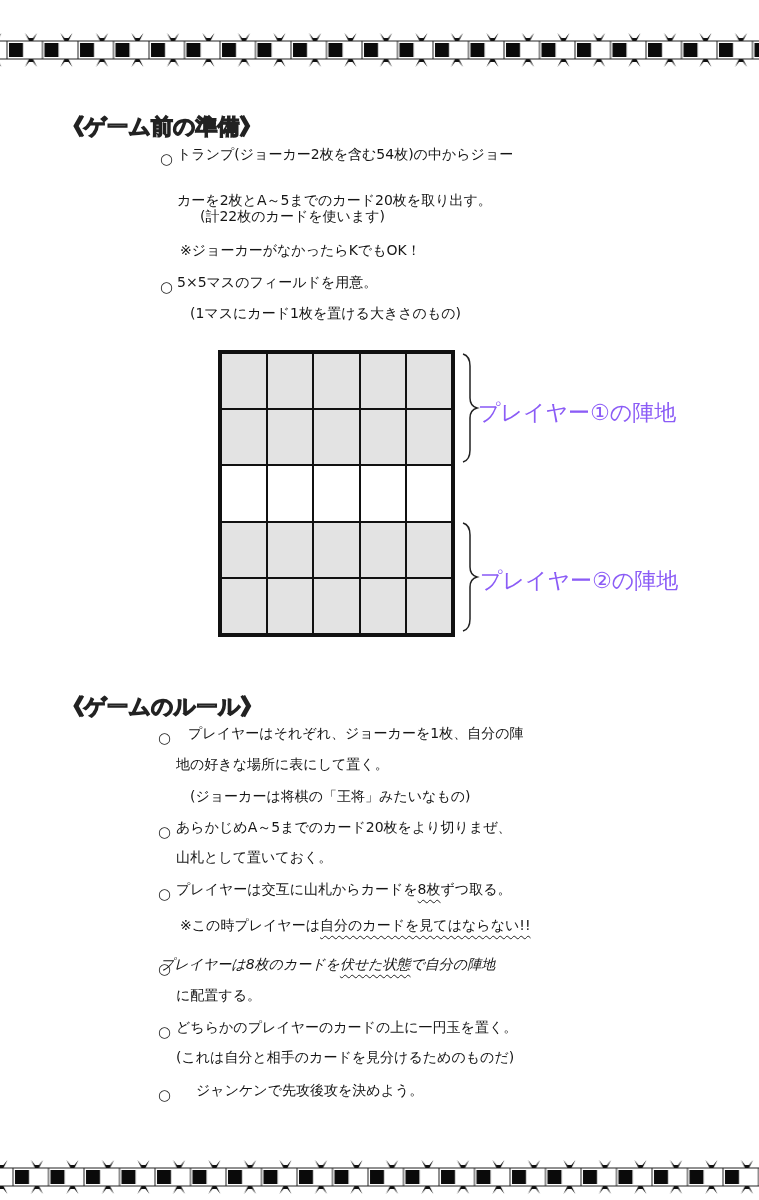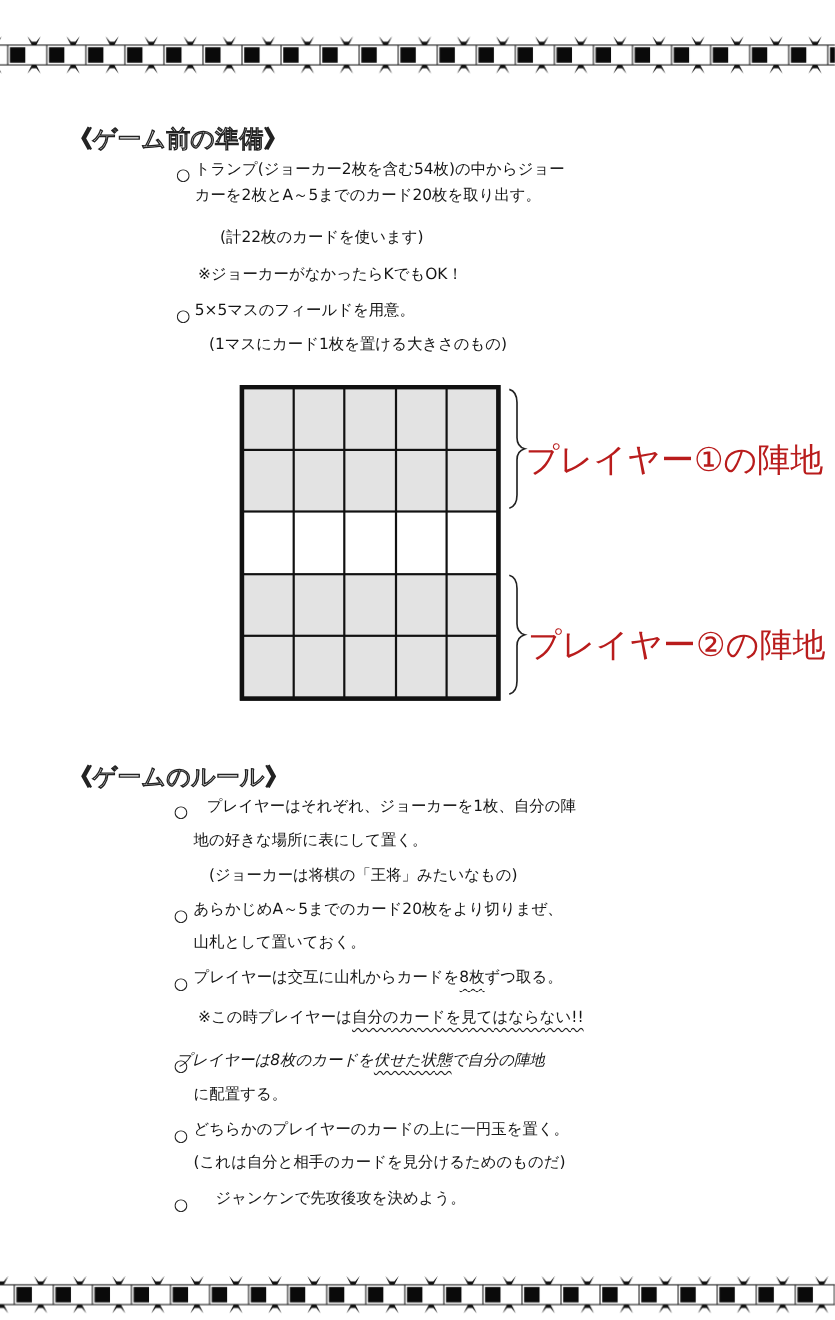--- a/index.html
+++ b/index.html
@@ -7,42 +7,42 @@
     width: 759px; height: 1200px; position: relative; overflow: hidden;
     font-family: "DejaVu Sans", sans-serif; color: #111;
   }
   .border-band {
     position: absolute; left: 0; width: 759px; height: 34px;
     background-repeat: repeat-x;
   }
   .border-band svg { display: block; }
   .heading {
     position: absolute; font-size: 22px; letter-spacing: 0px;
-    color: #fff; -webkit-text-stroke: 1.2px #222; font-weight: normal;
+    color: #fff; -webkit-text-stroke: 1.2px #222; font-weight: bold;
     white-space: nowrap;
   }
   .line {
     position: absolute; font-size: 14px; white-space: nowrap; line-height: 1;
     color: #151515;
   }
   .bullet { position: absolute; font-size: 15px; color: #222; }
   .wavy {
     text-decoration: underline wavy #222; text-decoration-thickness: 1px;
     text-underline-offset: 5px;
   }
   .grid {
     position: absolute; left: 218px; top: 350px; width: 237px; height: 287px;
     border: 4px solid #111; box-sizing: border-box;
     display: grid; grid-template-columns: repeat(5, 1fr); grid-template-rows: repeat(5, 1fr);
     background: #111; gap: 2px;
   }
   .cell { background: #e3e3e3; }
   .cell.empty { background: #ffffff; }
   .brace { position: absolute; }
-  .zone-label { position: absolute; font-size: 30px; white-space: nowrap; color: #b91c1c; }
+  .zone-label { position: absolute; font-size: 22px; white-space: nowrap; color: #8b5cf6; }
 </style>
 </head>
 <body>
 
 <div class="border-band" style="top:33px;">
   <svg width="759" height="34">
     <defs>
       <pattern id="chain" x="7" y="0" width="35.5" height="34" patternUnits="userSpaceOnUse">
         <rect x="0" y="8" width="35.5" height="18" fill="#fff" stroke="#222" stroke-width="1"></rect>
         <rect x="2" y="10" width="14" height="14" fill="#0a0a0a"></rect>
@@ -51,21 +51,21 @@
       </pattern>
     </defs>
     <rect x="0" y="0" width="759" height="34" fill="url(#chain)"></rect>
   </svg>
 </div>
 
 <div class="heading" style="left:62px; top:112px;">《ゲーム前の準備》</div>
 
 <span class="bullet" style="left:160px; top:150px;">○</span>
 <div class="line" style="left:177px; top:147px;">トランプ(ジョーカー2枚を含む54枚)の中からジョー</div>
-<div class="line" style="left:177px; top:171px;">カーを2枚とA～5までのカード20枚を取り出す。</div>
+<div class="line" style="left:177px; top:193px;">カーを2枚とA～5までのカード20枚を取り出す。</div>
 <div class="line" style="left:200px; top:209px;">(計22枚のカードを使います)</div>
 <div class="line" style="left:180px; top:243px;">※ジョーカーがなかったらKでもOK！</div>
 <span class="bullet" style="left:160px; top:278px;">○</span>
 <div class="line" style="left:177px; top:275px;">5×5マスのフィールドを用意。</div>
 <div class="line" style="left:190px; top:306px;">(1マスにカード1枚を置ける大きさのもの)</div>
 
 <div class="grid">
   <div class="cell"></div>
   <div class="cell"></div>
   <div class="cell"></div>

